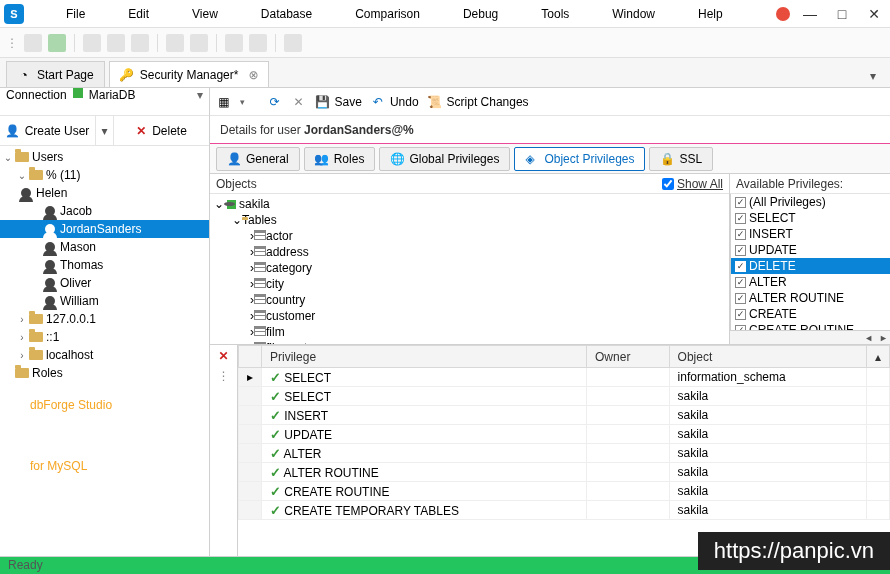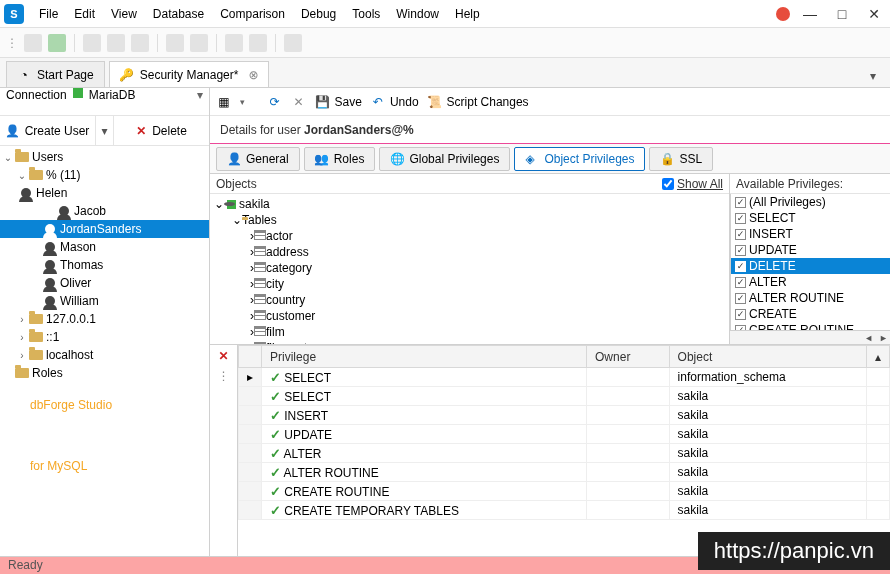--- a/index.html
+++ b/index.html
@@ -1,20 +1,20 @@
 <!DOCTYPE html>
 <html><head>
 <meta charset="utf-8">
 <style>
 * { box-sizing: border-box; margin: 0; padding: 0; font-family: "Segoe UI", Tahoma, sans-serif; font-size: 12px; }
 body { width: 890px; height: 574px; background: #fff; overflow: hidden; position: relative; }
 .titlebar { height: 28px; display: flex; align-items: center; padding: 0 4px; border-bottom: 1px solid #e0e0e0; }
 .app-icon { width: 20px; height: 20px; background: #0a84d6; border-radius: 4px; margin-right: 8px; display: inline-flex; align-items: center; justify-content: center; color: #fff; font-weight: bold; font-size: 11px; }
 .menubar { display: flex; gap: 2px; flex: 1; }
-.menubar span { padding: 4px 7px; cursor: default; }
+.menubar span { padding: 4px 7px; cursor: default; margin-left: 27px; }
 .win-controls { display: flex; gap: 8px; align-items: center; }
 .win-controls .dot { width: 14px; height: 14px; border-radius: 50%; background: #e74c3c; }
 .win-controls .btn { width: 24px; text-align: center; font-size: 14px; color: #333; }
 .toolbar1 { height: 30px; display: flex; align-items: center; padding: 0 6px; gap: 6px; border-bottom: 1px solid #e0e0e0; background: #fafafa; }
 .toolbar1 .ticon { width: 18px; height: 18px; opacity: 0.45; background: #c8c8c8; border-radius: 2px; }
 .toolbar1 .sep { width: 1px; height: 18px; background: #ddd; margin: 0 2px; }
 .doctabs { height: 30px; display: flex; align-items: flex-end; padding: 0 6px; background: #f6f6f6; border-bottom: 1px solid #d0d0d0; }
 .tab { height: 26px; display: flex; align-items: center; gap: 6px; padding: 0 10px; border: 1px solid #d0d0d0; border-bottom: none; background: #eee; margin-right: 4px; font-size: 12px; }
 .tab.active { background: #fff; }
 .tab .close { color: #888; margin-left: 4px; }
@@ -71,21 +71,21 @@
 .scroll-h .arr { font-size: 9px; color: #555; }
 .grid-area { flex: 1; display: flex; border-top: 1px solid #d0d0d0; overflow: hidden; }
 .grid-tool { width: 28px; border-right: 1px solid #d0d0d0; display: flex; flex-direction: column; align-items: center; padding-top: 4px; gap: 6px; }
 .grid-tool .x { color: #cc2222; font-weight: bold; }
 .grid { flex: 1; overflow: auto; }
 .grid table { border-collapse: collapse; width: 100%; }
 .grid th { text-align: left; padding: 3px 8px; background: #f4f4f4; border: 1px solid #d8d8d8; font-weight: normal; color: #333; height: 22px; }
 .grid td { padding: 1px 8px; border: 1px solid #eee; height: 19px; }
 .grid .rowsel { width: 16px; background: #f4f4f4; }
 .grid .ck { color: #3a9a3a; font-weight: bold; font-size: 13px; }
-.statusbar { height: 18px; background: #fca5a5; border-top: 1px solid #d0d0d0; padding: 1px 8px; font-size: 11px; color: #555; }
+.statusbar { height: 18px; background: #22c55e; border-top: 1px solid #d0d0d0; padding: 1px 8px; font-size: 11px; color: #555; }
 .watermark { position: absolute; top: 360px; left: 30px; font-size: 55px; font-weight: 400; color: #f5a623; line-height: 1.1; pointer-events: none; z-index: 100; }
 .watermark-url { position: absolute; bottom: 4px; right: 0; background: #222; color: #fff; font-size: 22px; padding: 6px 16px; z-index: 101; }
 input[type=checkbox] { width: 12px; height: 12px; }
 .blue { color: #0a6fc2; }
 </style>
 </head>
 <body>
 
 <div class="titlebar">
   <span class="app-icon">S</span>
@@ -176,21 +176,21 @@
           </span>
         <span>% (11)</span>
       </div>
       <div id="user-list">
           <div class="node" style="padding-left:18px">
        <span class="ic">
               <span class="user-ic"></span>
             </span>
        <span>Helen</span>
      </div>
-          <div class="node" style="padding-left:56px">
+          <div class="node" style="padding-left:42px">
        <span class="ic">
               <span class="user-ic"></span>
             </span>
        <span>Jacob</span>
      </div>
           <div class="node selected" style="padding-left:42px">
        <span class="ic">
               <span class="user-ic"></span>
             </span>
        <span>JordanSanders</span>

